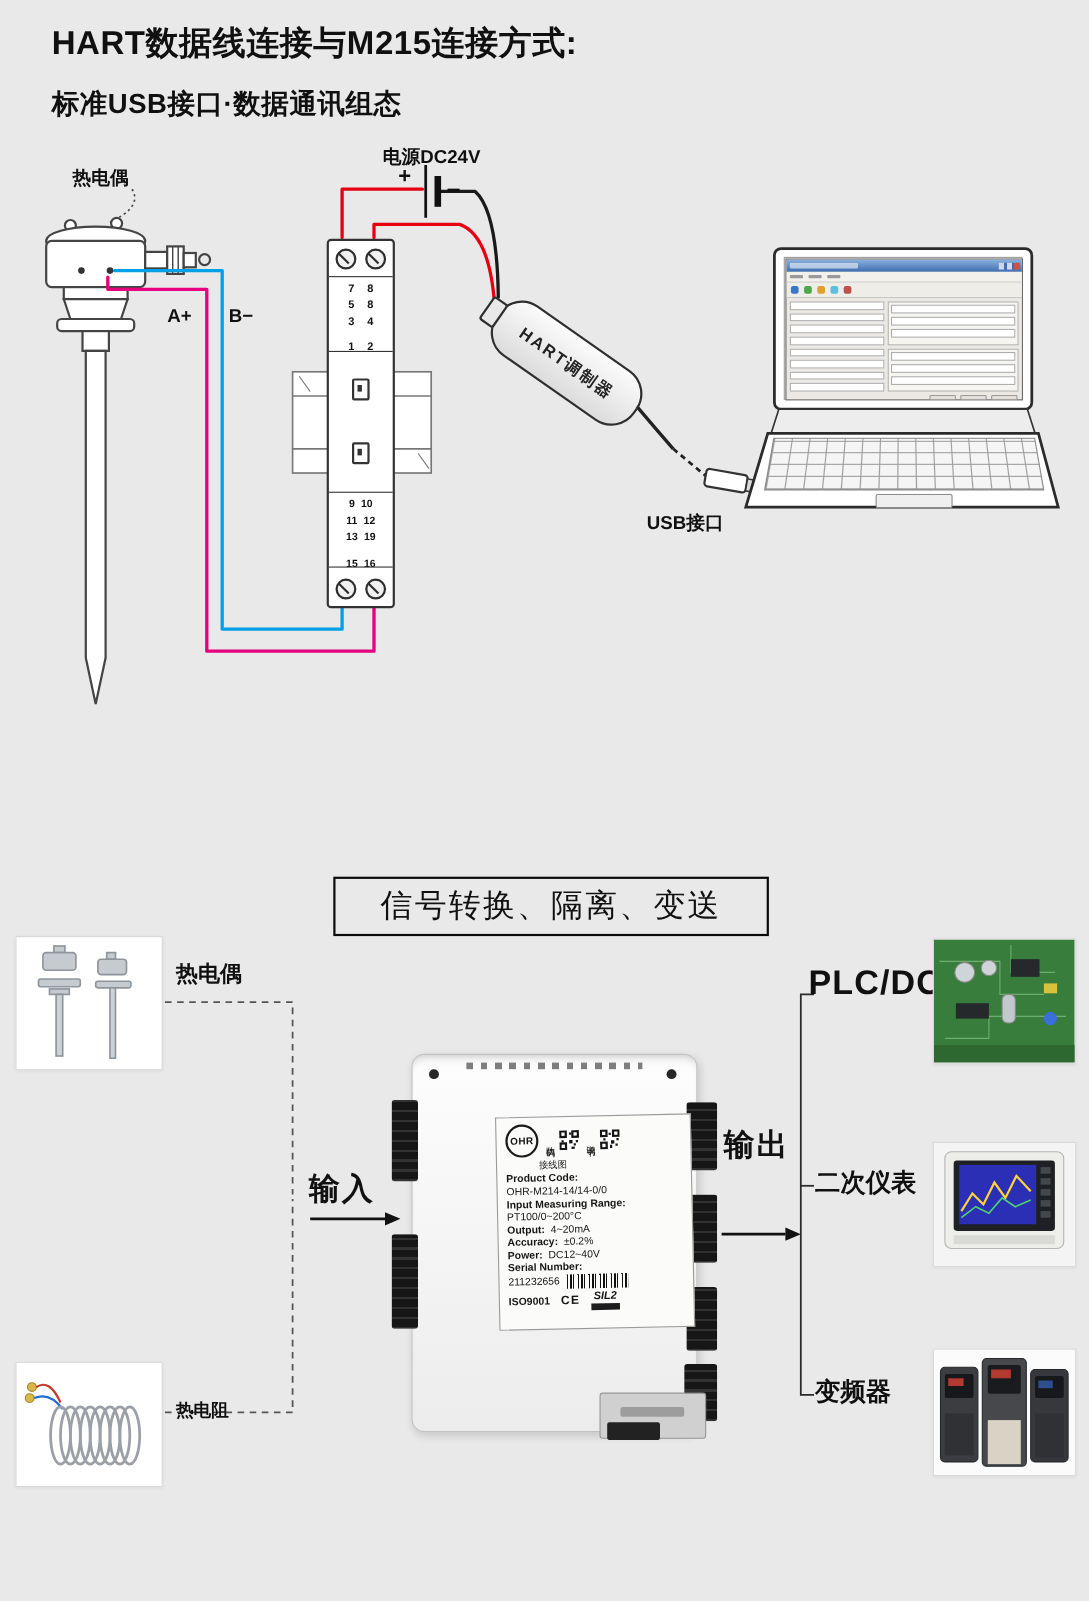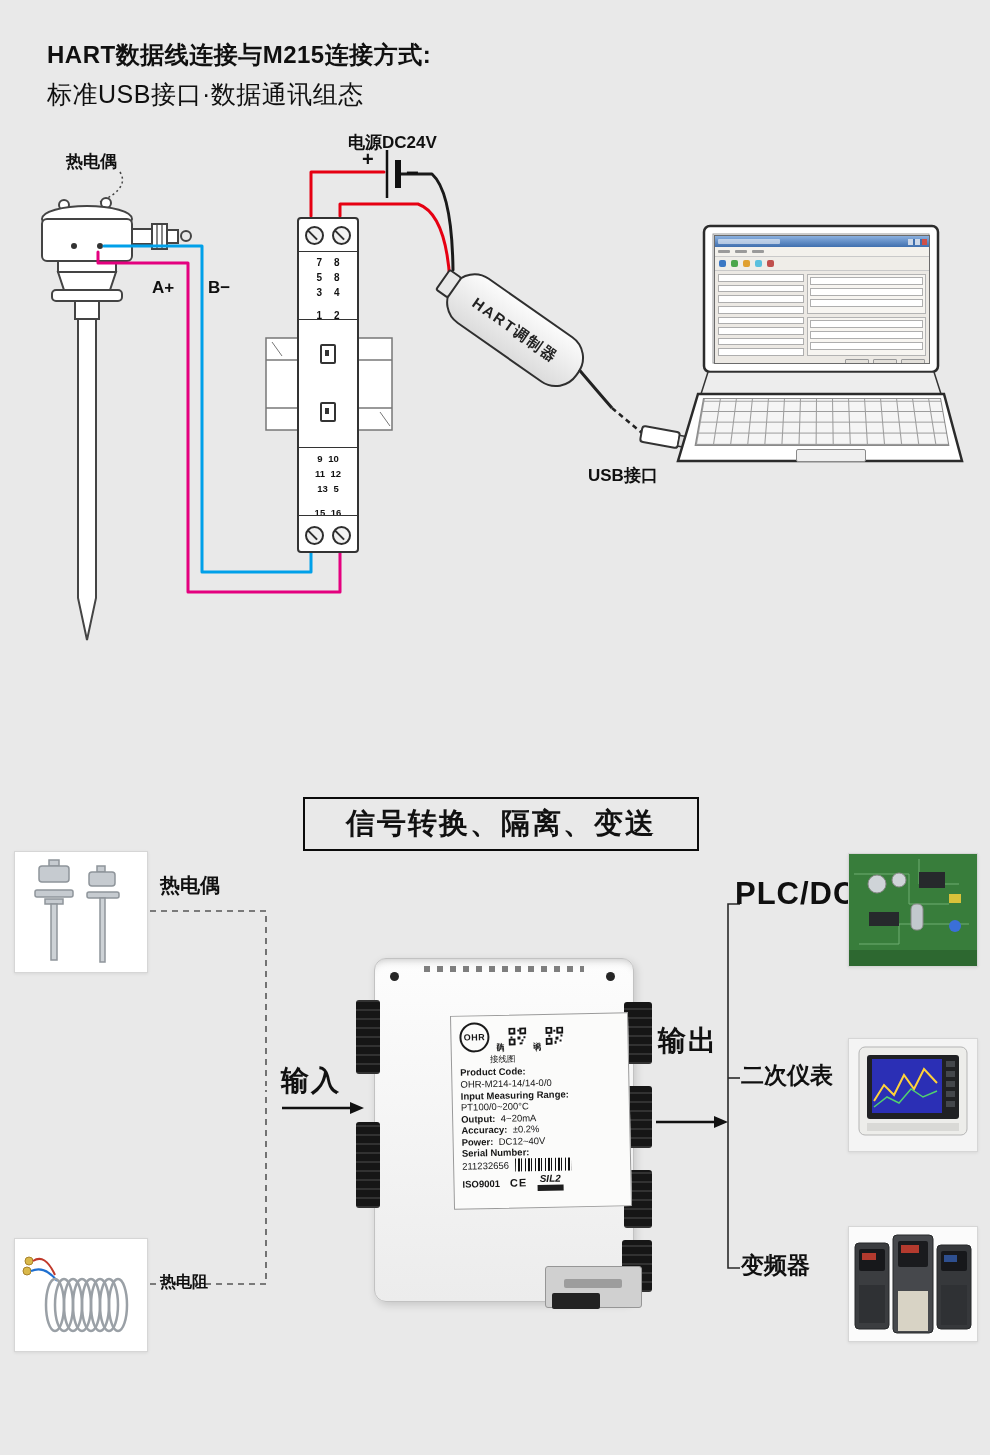--- a/index.html
+++ b/index.html
@@ -2,24 +2,24 @@
 <html><head>
 <meta charset="utf-8">
 <style>
   html,body{margin:0;padding:0;background:#fff}
   .page{position:relative;width:990px;height:1455px;background:#e9e9e9;overflow:hidden;
         font-family:"Liberation Sans","DejaVu Sans",sans-serif;color:#111}
   .abs{position:absolute}
   .lab{position:absolute;font-weight:bold;color:#101010;white-space:nowrap}
 
   
-  .title{left:47px;top:39px;font-size:24px;letter-spacing:.5px}
-  .subtitle{left:47px;top:78px;font-size:25px;font-weight:normal;letter-spacing:.5px}
+  .title{left:47px;top:19px;font-size:30px;letter-spacing:.5px}
+  .subtitle{left:47px;top:78px;font-size:25px;font-weight:bold;letter-spacing:.5px}
   .h-mid{left:0;top:694px;width:100%;text-align:center;font-size:37px;font-weight:bold;letter-spacing:2px;position:absolute}
-  .frame{position:absolute;border:2.5px solid #0b0b0b;display:flex;align-items:center;justify-content:center;font-weight:bold}
+  .frame{position:absolute;border:2.5px solid #0b0b0b;display:flex;align-items:center;justify-content:center;font-weight:normal}
   .signal-box{left:303px;top:797px;width:392px;height:50px;font-size:29px;letter-spacing:2px}
   .footer-box{left:356px;top:1372px;width:283px;height:56px;font-size:28px;letter-spacing:2px;border-width:3px}
 
   
   .mod{left:297px;top:217px;width:58px;height:332px;background:#fff;border:2px solid #333;border-radius:4px}
   .mod .sep{position:absolute;left:0;right:0;border-top:1.5px solid #333}
   .screw{position:absolute;width:15px;height:15px;border:2px solid #2e2e2e;border-radius:50%;background:#f1f1f1}
   .screw::after{content:"";position:absolute;left:-1px;top:5.5px;width:13px;height:2px;background:#2e2e2e;transform:rotate(45deg)}
   .mrow{position:absolute;left:0;width:100%;text-align:center;font-size:10px;font-weight:bold;line-height:15px;word-spacing:9px}
   .mrow.sm{word-spacing:3px;font-size:9.5px}
@@ -178,21 +178,21 @@
     <div class="mrow" style="top:36px">7 8</div>
     <div class="mrow" style="top:51px">5 8</div>
     <div class="mrow" style="top:66px">3 4</div>
     <div class="mrow" style="top:89px">1 2</div>
     <div class="sep" style="top:100px"></div>
     <span class="clip" style="top:125px"></span>
     <span class="clip" style="top:183px"></span>
     <div class="sep" style="top:228px"></div>
     <div class="mrow sm" style="top:232px">9 10</div>
     <div class="mrow sm" style="top:247px">11 12</div>
-    <div class="mrow sm" style="top:262px">13 5</div>
+    <div class="mrow sm" style="top:262px">13 19</div>
     <div class="mrow sm" style="top:286px">15 16</div>
     <div class="sep" style="top:296px"></div>
     <span class="screw" style="left:6px;bottom:6px"></span>
     <span class="screw" style="right:6px;bottom:6px"></span>
   </div>
 
   <div class="abs hart">
     <span>HART调制器</span>
   </div>
 

